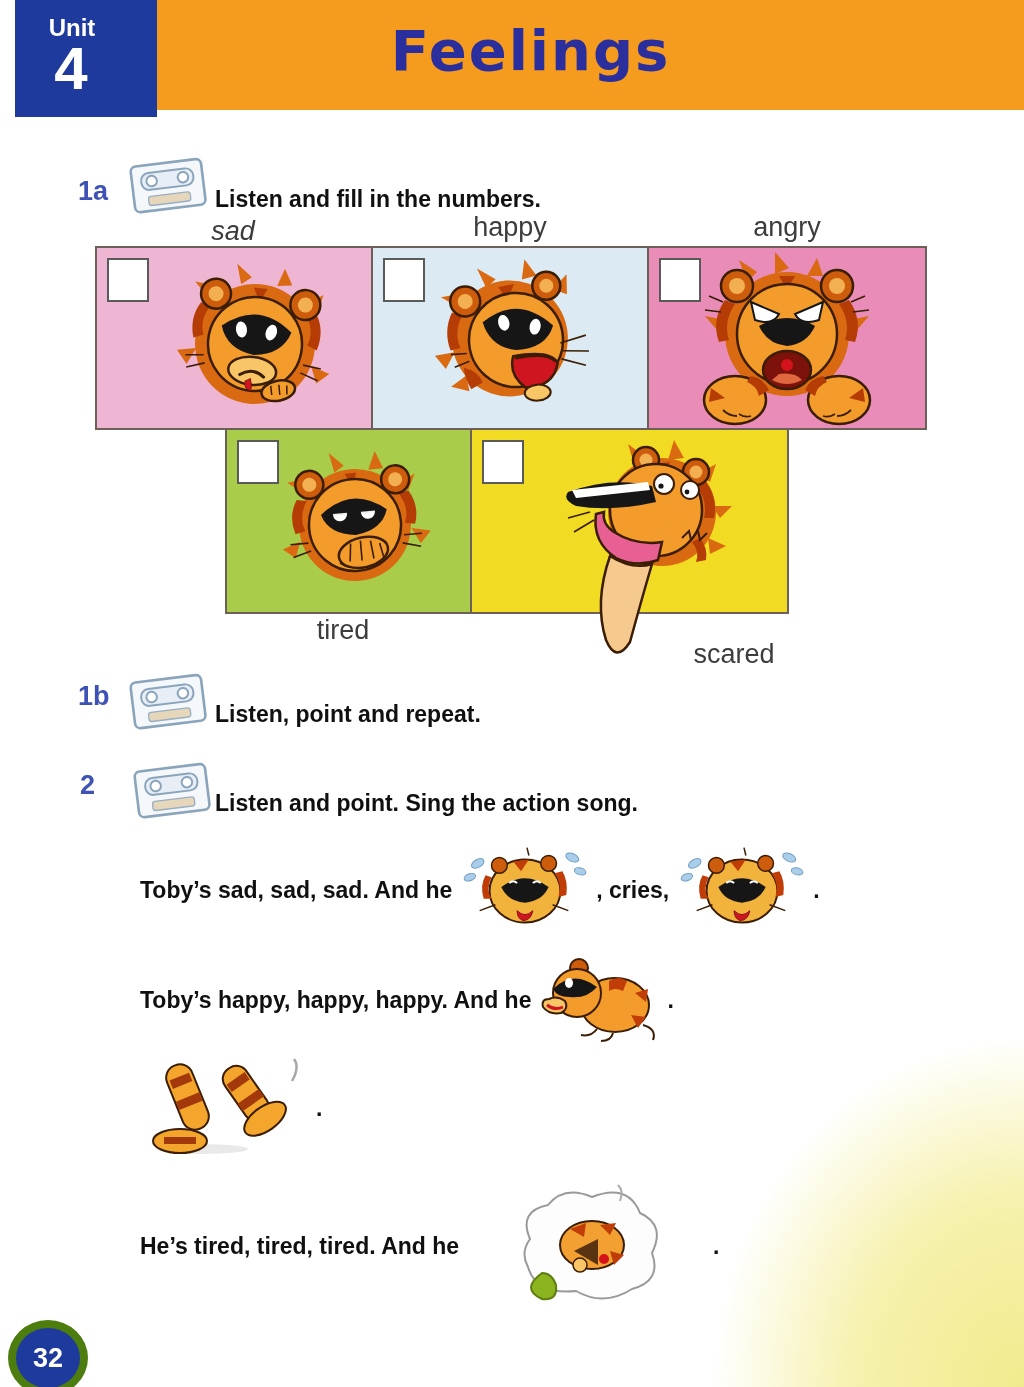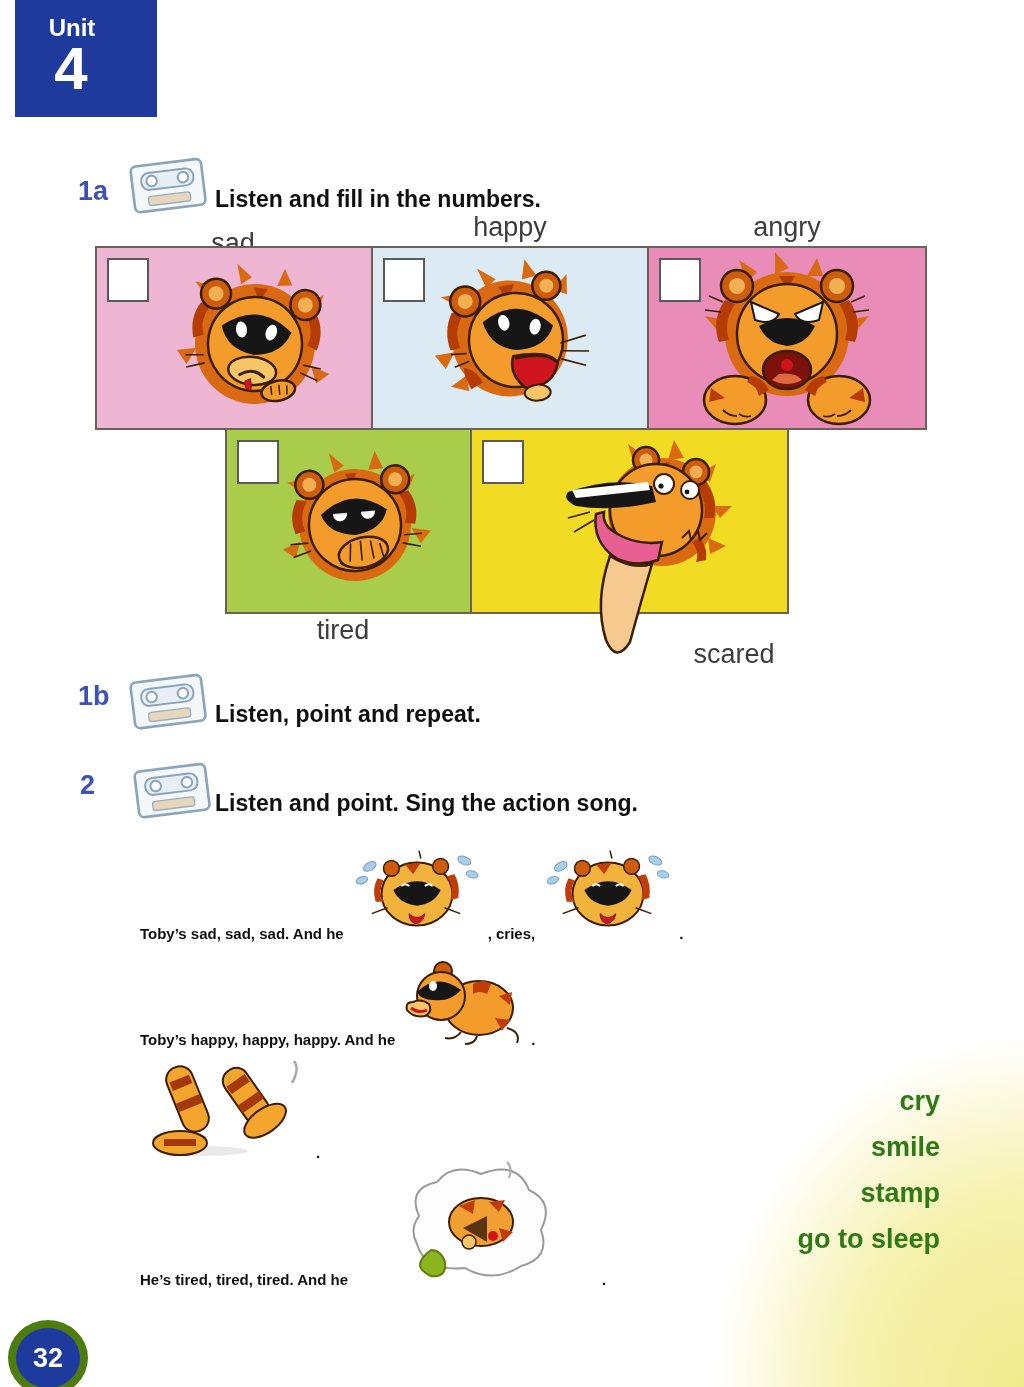--- a/index.html
+++ b/index.html
@@ -26,51 +26,54 @@
   .panel{position:absolute;border:2px solid #6b6158;overflow:visible;}
   .panel svg{position:absolute;left:0;top:0;overflow:visible;}
   .p-sad{left:95px;top:246px;width:276px;height:180px;background:#efb6d4;}
   .p-happy{left:371px;top:246px;width:276px;height:180px;background:#dcebf3;}
   .p-angry{left:647px;top:246px;width:276px;height:180px;background:#e98cb8;}
   .p-tired{left:225px;top:428px;width:245px;height:182px;background:#a9cc4b;}
   .p-scared{left:470px;top:428px;width:315px;height:182px;background:#f2dc23;}
   .answer-box{position:absolute;left:10px;top:10px;width:38px;height:40px;
               background:#fff;border:2px solid #5a5a5a;z-index:5;}
   .feel-label{position:absolute;width:140px;text-align:center;font-size:27px;color:#3c3c3c;}
-  .lbl-sad{left:163px;top:228px;}
+  .lbl-sad{left:163px;top:216px;font-style:italic;}
   .lbl-happy{left:440px;top:212px;}
   .lbl-angry{left:717px;top:212px;}
   .lbl-tired{left:273px;top:615px;}
   .lbl-scared{left:664px;top:615px;margin-top:24px;}
 
   
-  .song-line{position:absolute;display:flex;align-items:flex-end;gap:8px;
-             font-size:15px;font-weight:bold;color:#101010;white-space:nowrap;}
+  .song-line{position:absolute;display:flex;align-items:center;gap:8px;
+             font-size:23px;font-weight:bold;color:#101010;white-space:nowrap;}
   .song-line svg{flex:0 0 auto;}
   .line1{left:140px;top:838px;height:104px;}
   .line2{left:140px;top:952px;height:96px;}
   .line3{left:140px;top:1055px;height:106px;}
-  .line4{left:140px;top:1156px;height:132px;gap:41px;}
+  .line4{left:140px;top:1180px;height:132px;gap:41px;}
 
   
   .glow{position:absolute;right:0;bottom:0;width:350px;height:430px;
         background:radial-gradient(ellipse 120% 110% at 100% 100%,
                    #f1eb8e 0%,#f6f1ad 40%,rgba(255,255,255,0) 74%);}
   .word-bank{position:absolute;right:84px;top:1078px;text-align:right;
              font-size:27px;font-weight:bold;color:#2e7a14;line-height:46px;}
   .page-num{position:absolute;left:8px;top:1320px;width:64px;height:60px;
             background:#1e3a9c;border:8px solid #4d7c0f;border-radius:50%;
             display:flex;align-items:center;justify-content:center;
             font-size:27px;font-weight:bold;color:#fff;}
 </style>
 </head>
 <body>
 
 <div class="page">
 
+  <div class="banner">
+    <div class="title">Feelings</div>
+  </div>
   <div class="unit-box">
     <div class="unit-word">Unit</div>
     <div class="unit-num">4</div>
   </div>
 
   <div class="task-num" style="left:78px;top:176px;">1a</div>
   <svg class="cassette" style="left:126px;top:152px;" viewBox="0 0 64 48">
     <g transform="rotate(-7 32 24)">
       <rect x="5" y="7" width="54" height="35" rx="4" fill="#f4f8fb" stroke="#8aa4bc" stroke-width="2"></rect>
       <rect x="12" y="13" width="40" height="13" rx="6" fill="#e7eef5" stroke="#8aa4bc" stroke-width="1.5"></rect>
@@ -451,22 +454,16 @@
       </g>
       <path d="M74,70 L98,58 L98,84 Z" fill="#5a3410"></path>
       <circle cx="104" cy="78" r="5" fill="#d41219"></circle>
       <circle cx="80" cy="84" r="7" fill="#f8c666" stroke="#3a1d02" stroke-width="1.5"></circle>
       <path d="M42,92 Q20,108 42,118 Q58,120 56,104 Q52,92 42,92 Z" fill="#8cb41e" stroke="#5f7d12" stroke-width="2"></path>
       <path d="M120,20 q4,-10 -2,-16" fill="none" stroke="#ababab" stroke-width="2"></path>
     </svg>
     <span>.</span>
   </div>
 
-  <div class="word-bank">
-    <div>cry</div>
-    <div>smile</div>
-    <div>stamp</div>
-    <div>go to sleep</div>
-  </div>
 
   <div class="page-num">32</div>
 
 </div>
 
 </body></html>

